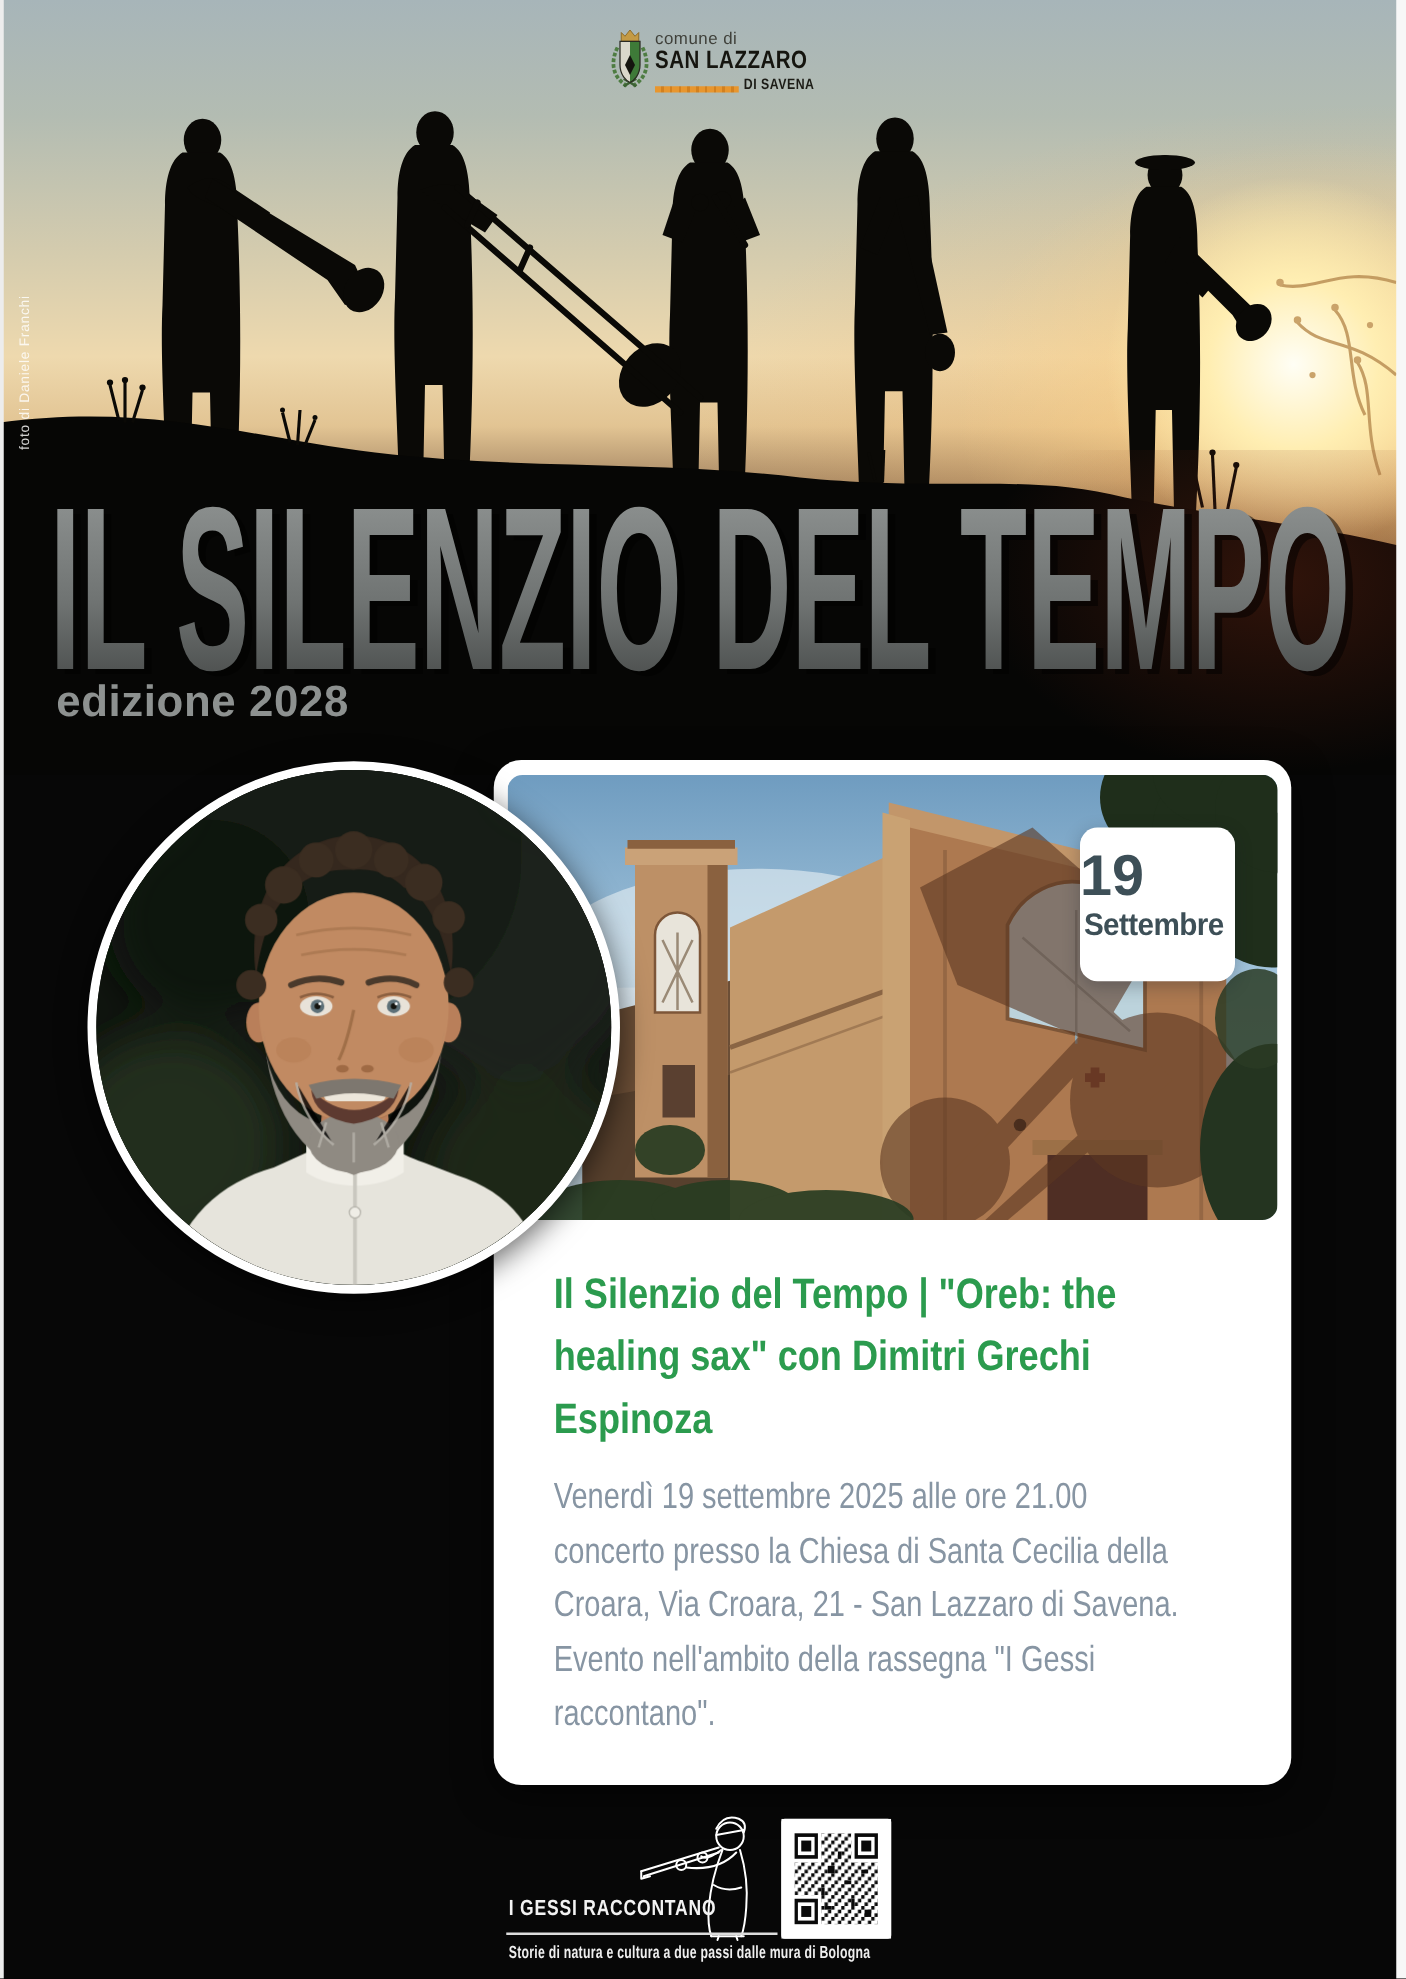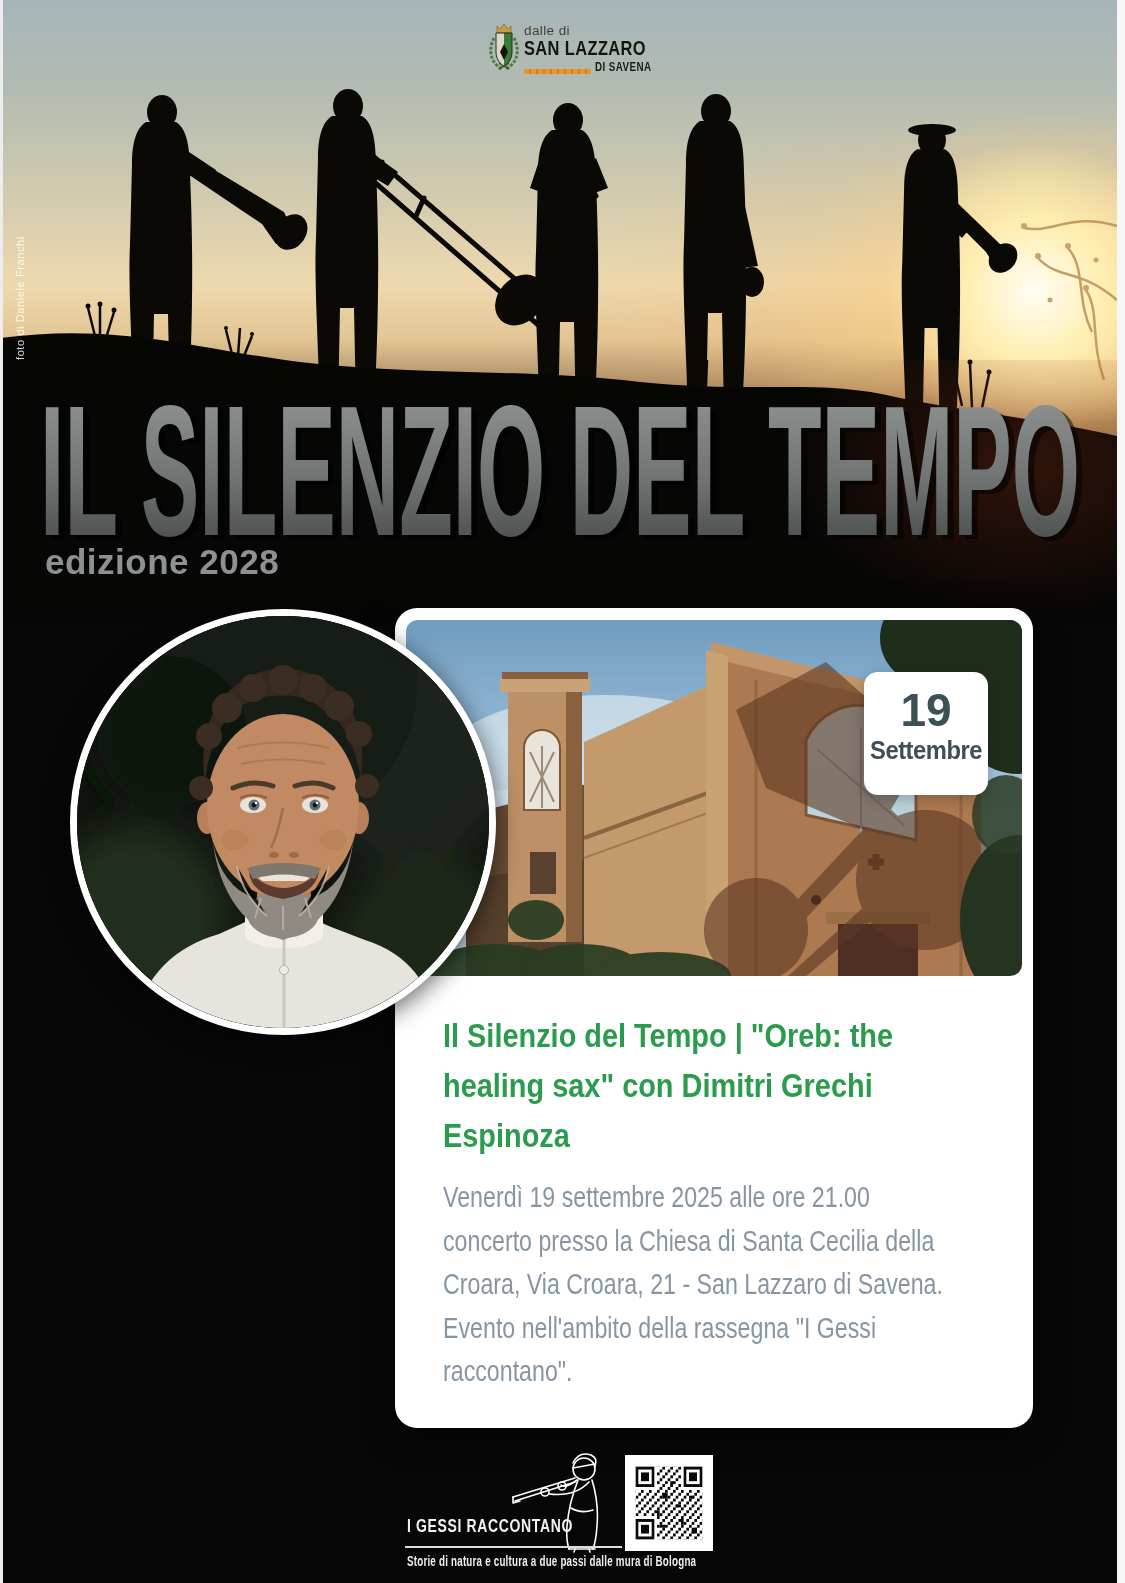--- a/index.html
+++ b/index.html
@@ -33,22 +33,22 @@
   
   .title-glow{left:780px;top:360px;width:345px;height:260px;
     background:radial-gradient(ellipse at 70% 40%, rgba(130,45,20,.35) 0%, rgba(130,45,20,0) 70%);}
   .title-svg{left:0;top:397px;width:1125px;height:150px;}
   .edition{left:45px;top:542px;font-size:35px;font-weight:bold;color:#8d9190;letter-spacing:.5px;}
 
   
   .card{left:395px;top:608px;width:638px;height:820px;background:#ffffff;border-radius:22px;
     box-shadow:0 8px 30px rgba(0,0,0,.55);}
   .church{left:11px;top:12px;width:616px;height:356px;border-radius:12px;overflow:hidden;}
-  .date-badge{left:458px;top:52px;width:124px;height:123px;background:#ffffff;border-radius:14px;
-    box-shadow:0 4px 14px rgba(20,30,40,.28);text-align:center;}
+  .date-badge{left:458px;top:42px;width:124px;height:123px;background:#ffffff;border-radius:14px;
+    box-shadow:0 4px 14px rgba(20,30,40,.28);text-align:left;}
   .date-day{font-size:46px;font-weight:bold;color:#3d4f57;margin-top:12px;line-height:52px;}
   .date-month{font-size:25px;font-weight:bold;color:#3d4f57;letter-spacing:-.5px;line-height:28px;transform:scaleX(.95);}
   .card-heading{left:48px;top:402px;width:700px;font-size:34px;font-weight:bold;color:#2b9b4e;
     line-height:50px;white-space:pre-line;transform:scaleX(.85);transform-origin:0 0;}
   .card-details{left:48px;top:568px;width:760px;font-size:29px;color:#8795a3;
     line-height:43.5px;white-space:pre-line;transform:scaleX(.8);transform-origin:0 0;}
 
   
   .portrait{left:70px;top:609px;width:412px;height:412px;border:7px solid #ffffff;border-radius:50%;
     overflow:hidden;background:#10150f;box-shadow:0 6px 24px rgba(0,0,0,.6);}
@@ -164,21 +164,21 @@
       <path d="M8,16 C2,28 4,40 16,47" stroke="#4e7c42" stroke-width="3" fill="none" stroke-dasharray="3 1.6"></path>
       <path d="M28,16 C34,28 32,40 20,47" stroke="#4e7c42" stroke-width="3" fill="none" stroke-dasharray="3 1.6"></path>
       <path d="M13,47 L23,41 M23,47 L13,41" stroke="#3c6134" stroke-width="2"></path>
       <path d="M11,11 L11,4 L14,7 L18,2 L22,7 L25,4 L25,11 Z" fill="#c49a45" stroke="#8f6d2a" stroke-width=".8"></path>
       <path d="M10,11 L18,11 L18,44 C13,42 10,37 10,30 Z" fill="#dad8cb"></path>
       <path d="M18,11 L26,11 L26,30 C26,37 23,42 18,44 Z" fill="#3e7a38"></path>
       <path d="M14,30 L18,22 L22,30 L18,38 Z" fill="#15150f"></path>
       <path d="M10,11 L26,11 L26,30 C26,38 21,42.5 18,44 C15,42.5 10,38 10,30 Z" fill="none" stroke="#2a2a22" stroke-width="1"></path>
     </svg>
     <div class="abs logo-text">
-      <div class="logo-l1">dalle di</div>
+      <div class="logo-l1">comune di</div>
       <div class="logo-l2">SAN LAZZARO</div>
       <div class="logo-row">
         <div class="logo-bar"></div>
         <div class="logo-l3">DI SAVENA</div>
       </div>
     </div>
   </div>
 
   <div class="abs credit">foto di Daniele Franchi</div>
 

